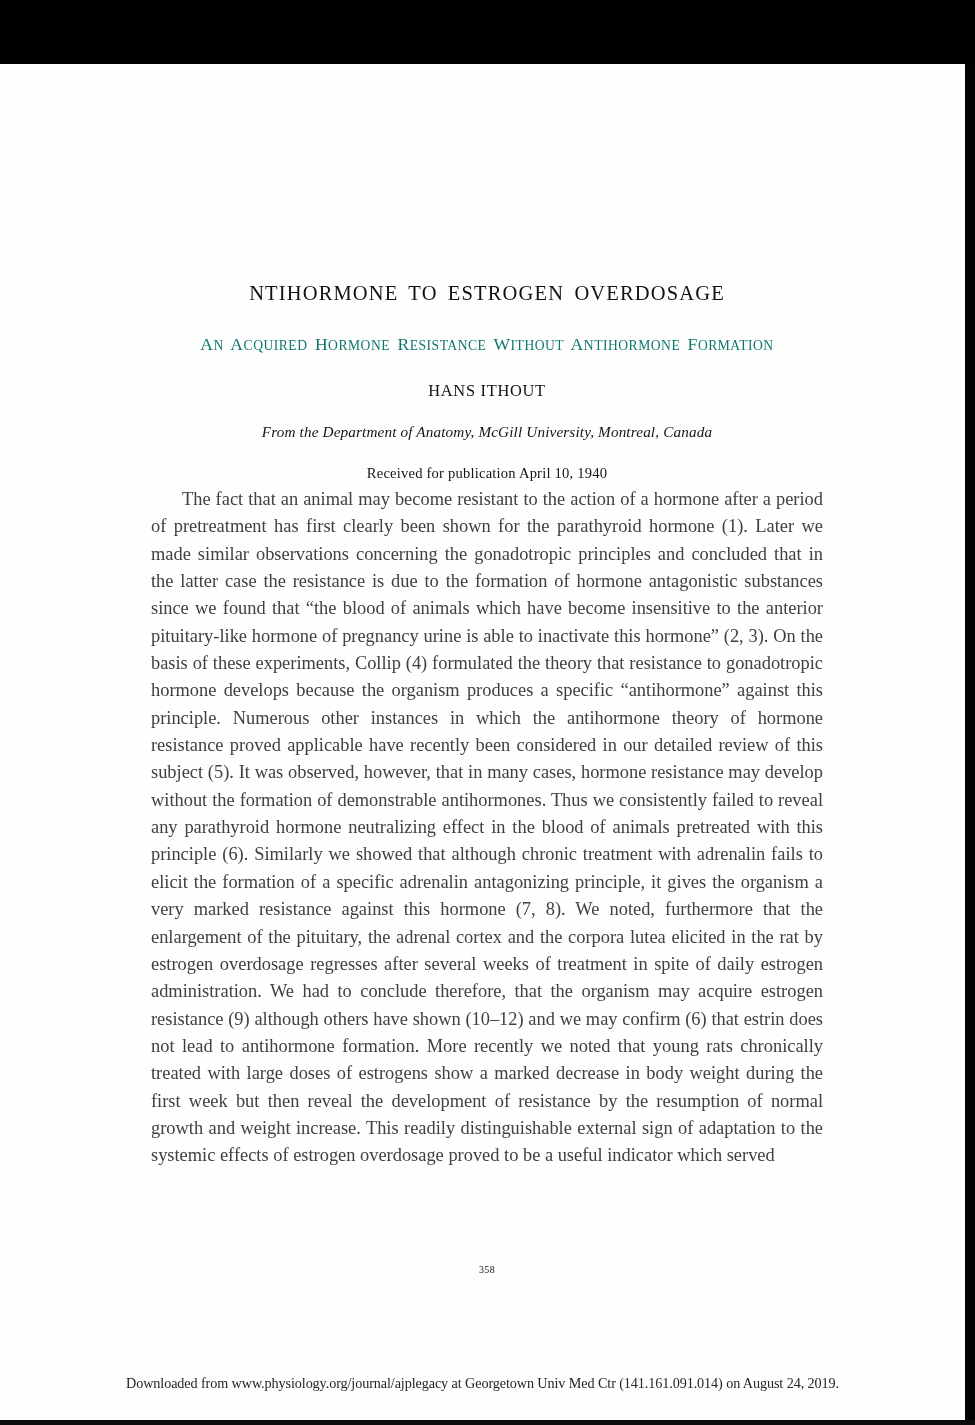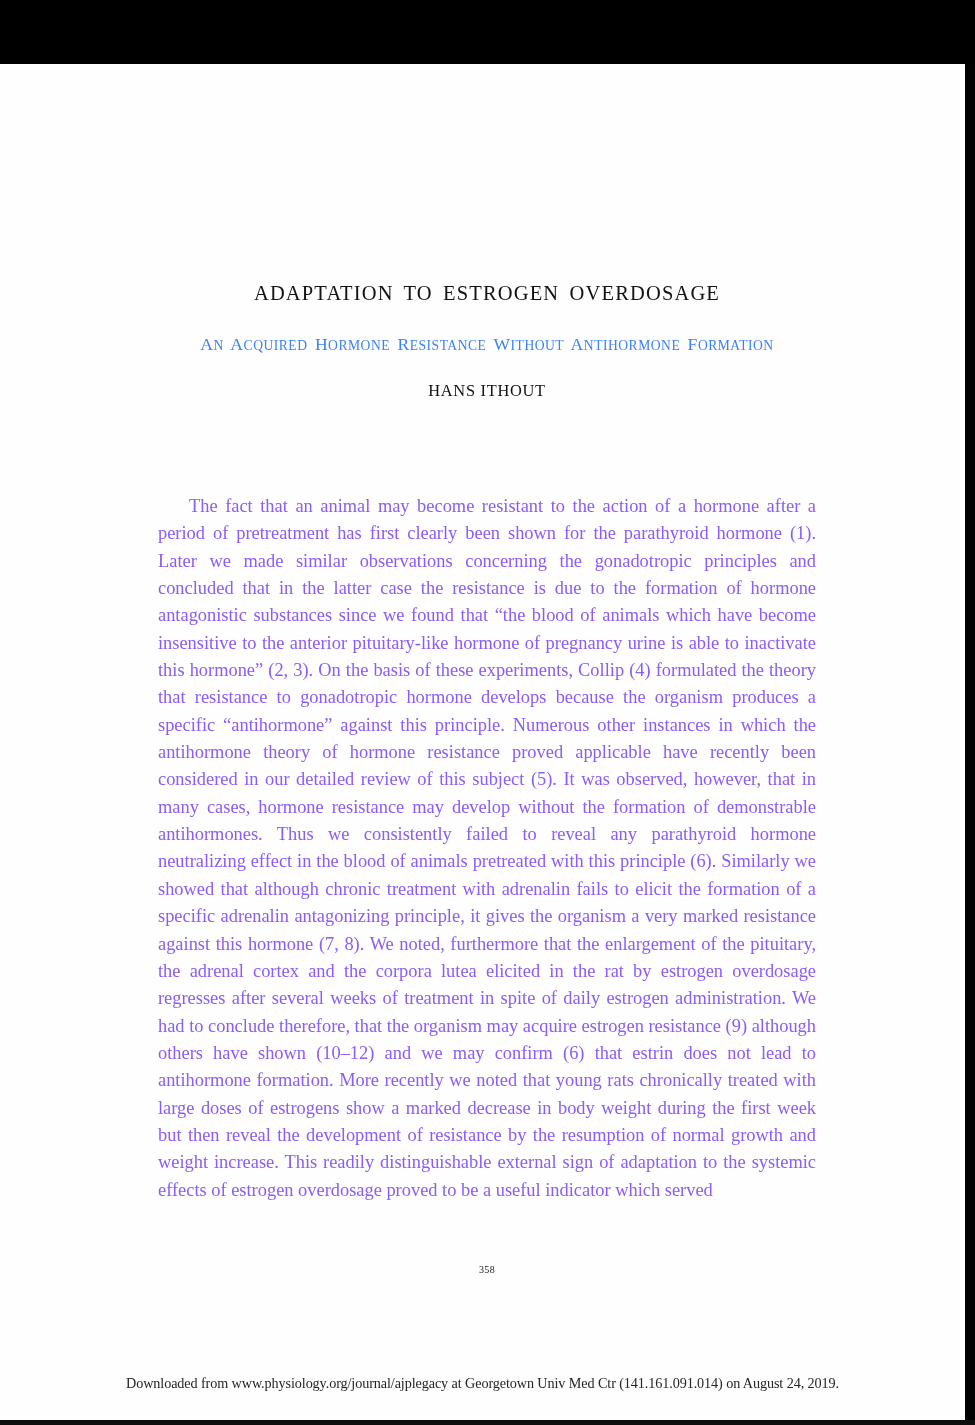--- a/index.html
+++ b/index.html
@@ -60,21 +60,21 @@
     margin: 0 0 29px 0;
     font-weight: normal;
     color: #121212;
   }
   .title-sub {
     font-size: 17.6px;
     letter-spacing: 0.5px;
     word-spacing: 2.5px;
     margin: 0 0 26px 0;
     font-weight: normal;
-    color: #3b82f6;
+    color: #0f766e;
   }
   .title-sub .sc-first { font-size: 17.6px; }
   .title-sub .sc-rest { font-size: 13.6px; }
   .author {
     font-size: 16.4px;
     letter-spacing: 0.7px;
     margin: 0 0 22px 0;
     color: #121212;
   }
   .affiliation {
@@ -92,26 +92,26 @@
   }
 
   
   .body-col {
     position: absolute;
     left: 143px;
     top: 414px;
     width: 688px;
   }
   .para {
-    margin: 15px;
+    margin: 8px;
     font-size: 18.4px;
     line-height: 27.35px;
     text-align: justify;
     text-indent: 31px;
-    color: #8b5cf6;
+    color: #404040;
     -webkit-hyphens: none;
     hyphens: none;
   }
 
   
   .folio {
     position: absolute;
     left: 143px;
     top: 1200px;
     width: 688px;
@@ -139,23 +139,25 @@
 
 <div class="scan-band-top"></div>
 
 <div class="scan-band-right"></div>
 
 <div class="scan-rule-bottom"></div>
 
 <div class="page">
 
   <div class="head">
-    <h1 class="title-main">ADAPTATION TO ESTROGEN OVERDOSAGE</h1>
+    <h1 class="title-main">NTIHORMONE TO ESTROGEN OVERDOSAGE</h1>
     <h2 class="title-sub"><span class="sc-first">A</span><span class="sc-rest">N</span> <span class="sc-first">A</span><span class="sc-rest">CQUIRED</span> <span class="sc-first">H</span><span class="sc-rest">ORMONE</span> <span class="sc-first">R</span><span class="sc-rest">ESISTANCE</span> <span class="sc-first">W</span><span class="sc-rest">ITHOUT</span> <span class="sc-first">A</span><span class="sc-rest">NTIHORMONE</span> <span class="sc-first">F</span><span class="sc-rest">ORMATION</span></h2>
     <div class="author">HANS ITHOUT</div>
+    <div class="affiliation">From the Department of Anatomy, McGill University, Montreal, Canada</div>
+    <div class="received">Received for publication April 10, 1940</div>
   </div>
 
   <div class="body-col">
     <p class="para">The fact that an animal may become resistant to the action of a hormone after a period of pretreatment has first clearly been shown for the parathyroid hormone (1).   Later we made similar observations concerning the gonadotropic principles and concluded that in the latter case the resistance is due to the formation of hormone antagonistic substances since we found that “the blood of animals which have become insensitive to the anterior pituitary-like hormone of pregnancy urine is able to inactivate this hormone” (2, 3).  On the basis of these experiments, Collip (4) formulated the theory that resistance to gonadotropic hormone develops because the organism produces a specific “antihormone” against this principle.   Numerous other instances in which the antihormone theory of hormone resistance proved applicable have recently been considered in our detailed review of this subject (5).   It was observed, however, that in many cases, hormone resistance may develop without the formation of demonstrable antihormones.   Thus we consistently failed to reveal any parathyroid hormone neutralizing effect in the blood of animals pretreated with this principle (6).   Similarly we showed that although chronic treatment with adrenalin fails to elicit the formation of a specific adrenalin antagonizing principle, it gives the organism a very marked resistance against this hormone (7, 8).   We noted, furthermore that the enlargement of the pituitary, the adrenal cortex and the corpora lutea elicited in the rat by estrogen overdosage regresses after several weeks of treatment in spite of daily estrogen administration.   We had to conclude therefore, that the organism may acquire estrogen resistance (9) although others have shown (10–12) and we may confirm (6) that estrin does not lead to antihormone formation.   More recently we noted that young rats chronically treated with large doses of estrogens show a marked decrease in body weight during the first week but then reveal the development of resistance by the resumption of normal growth and weight increase. This readily distinguishable external sign of adaptation to the systemic effects of estrogen overdosage proved to be a useful indicator which served</p>
   </div>
 
   <div class="folio">358</div>
 
   <div class="footer">Downloaded from www.physiology.org/journal/ajplegacy at Georgetown Univ Med Ctr (141.161.091.014) on August 24, 2019.</div>
 

